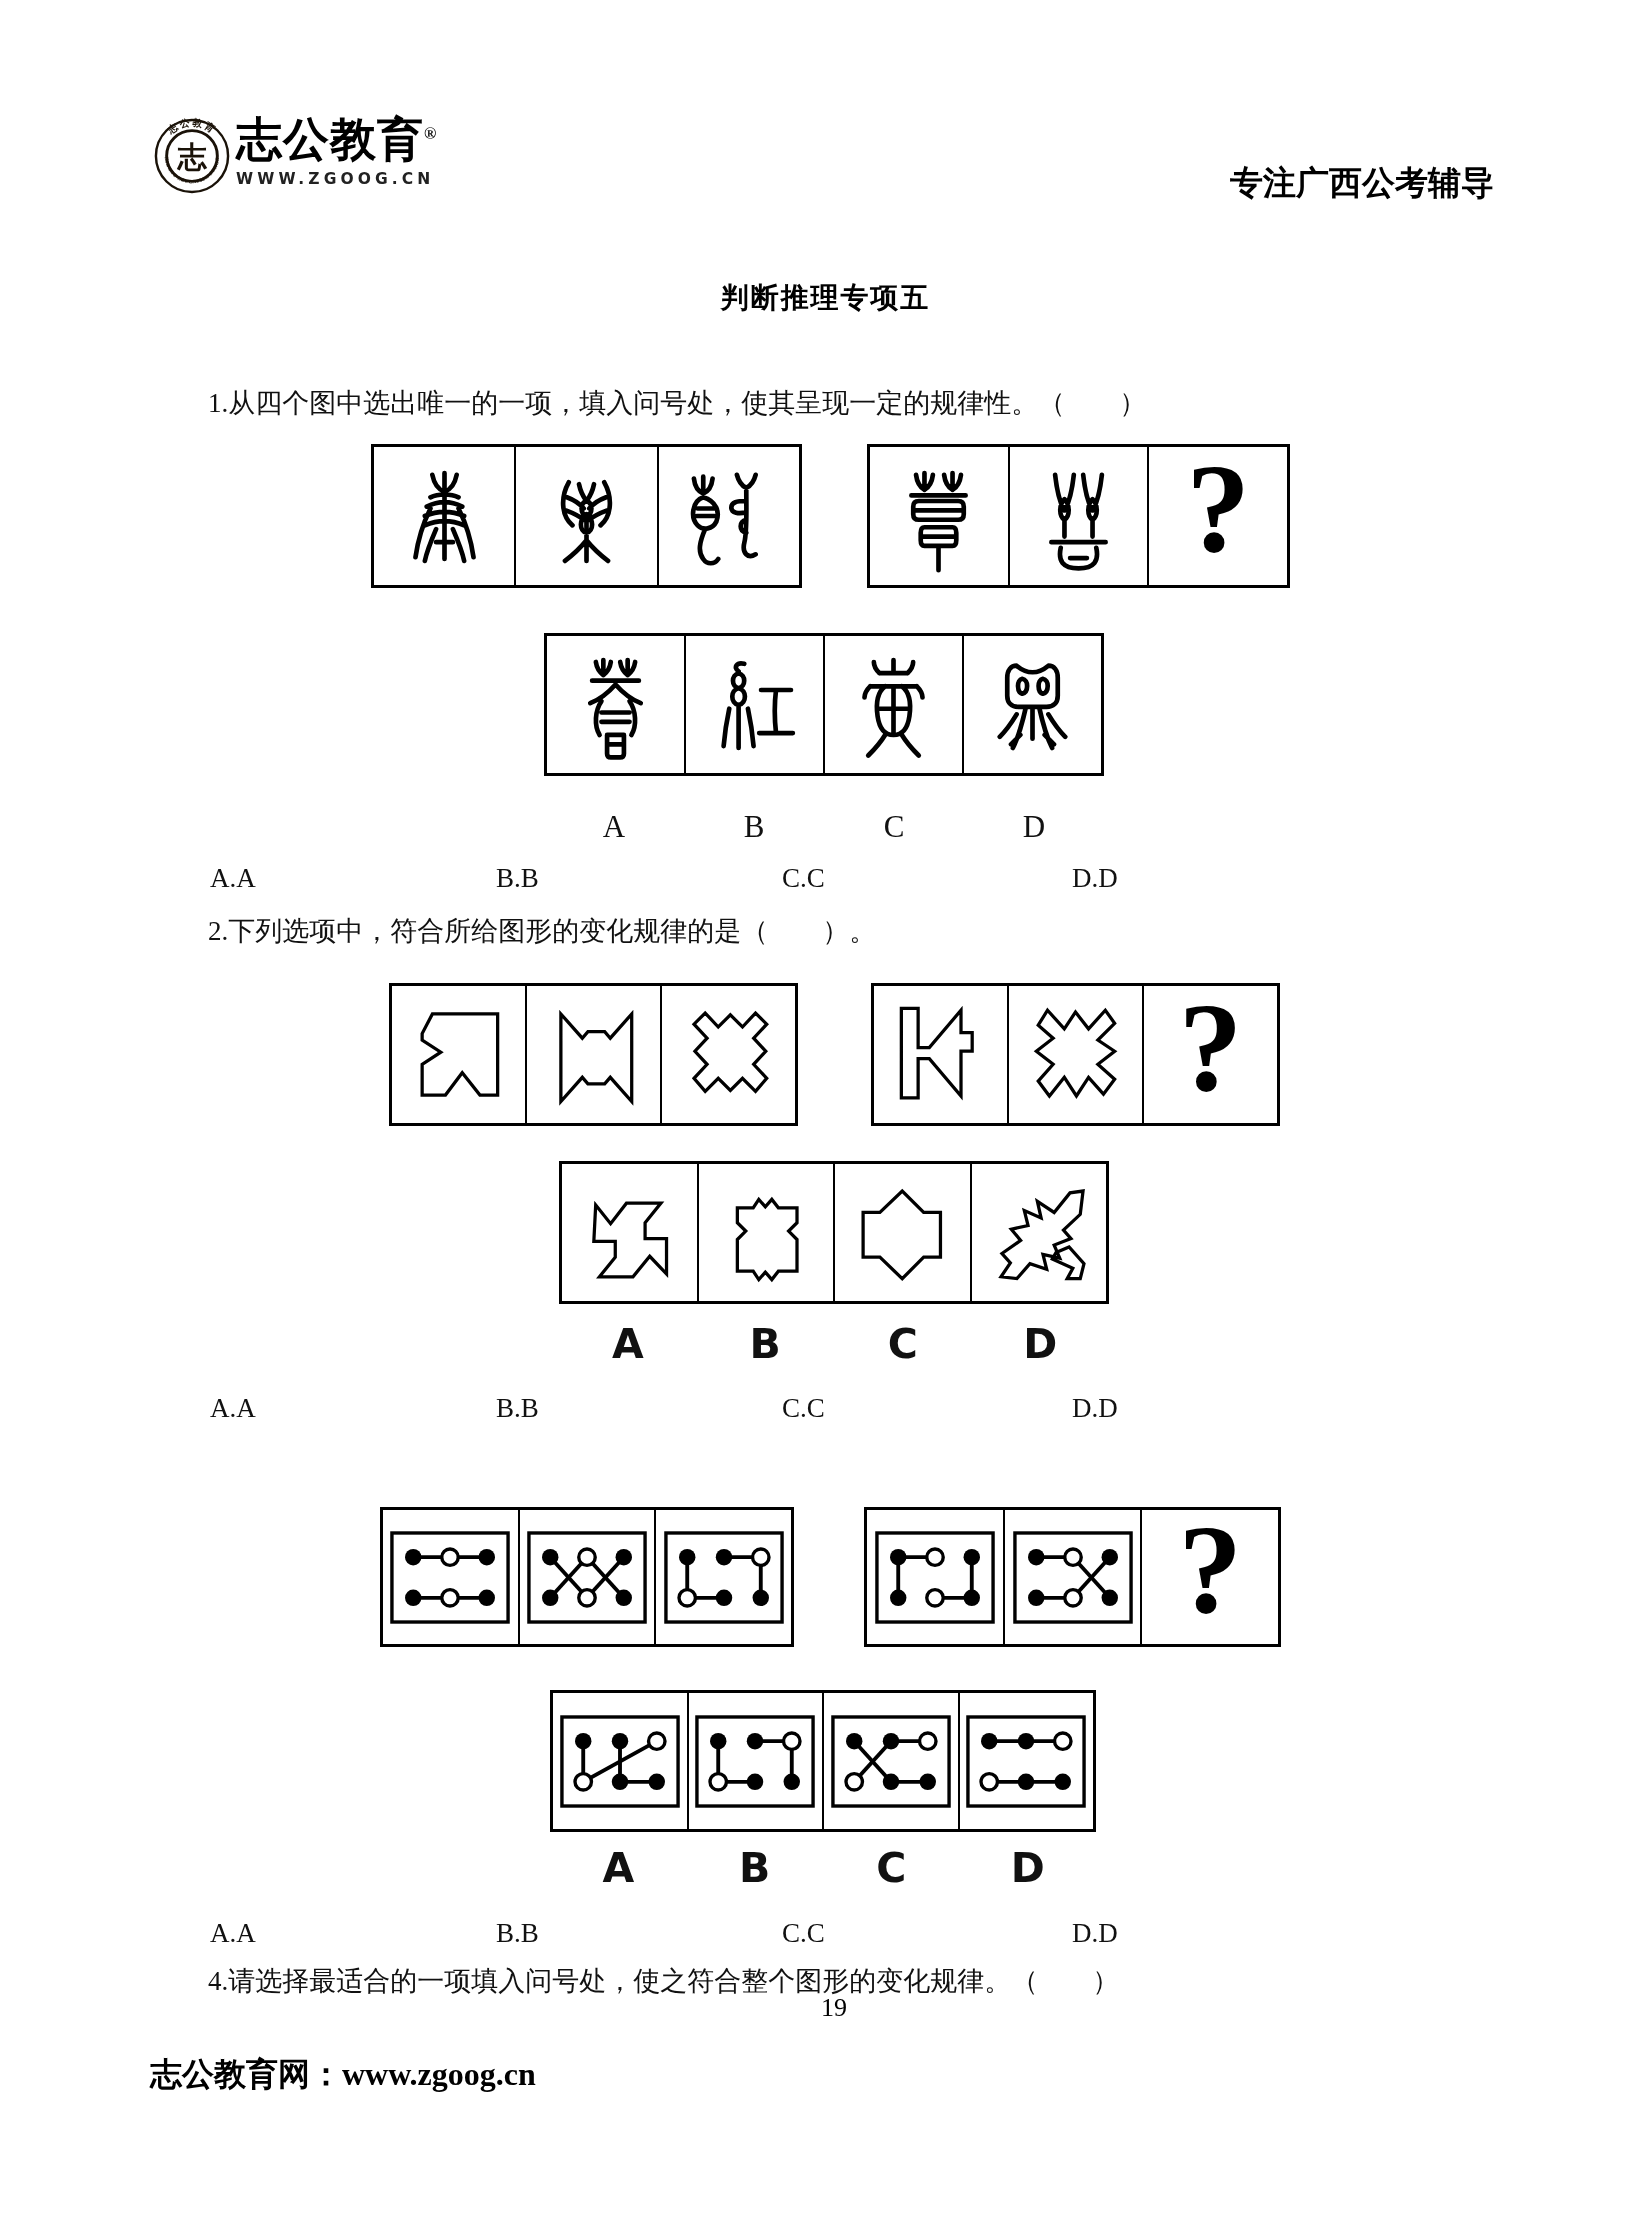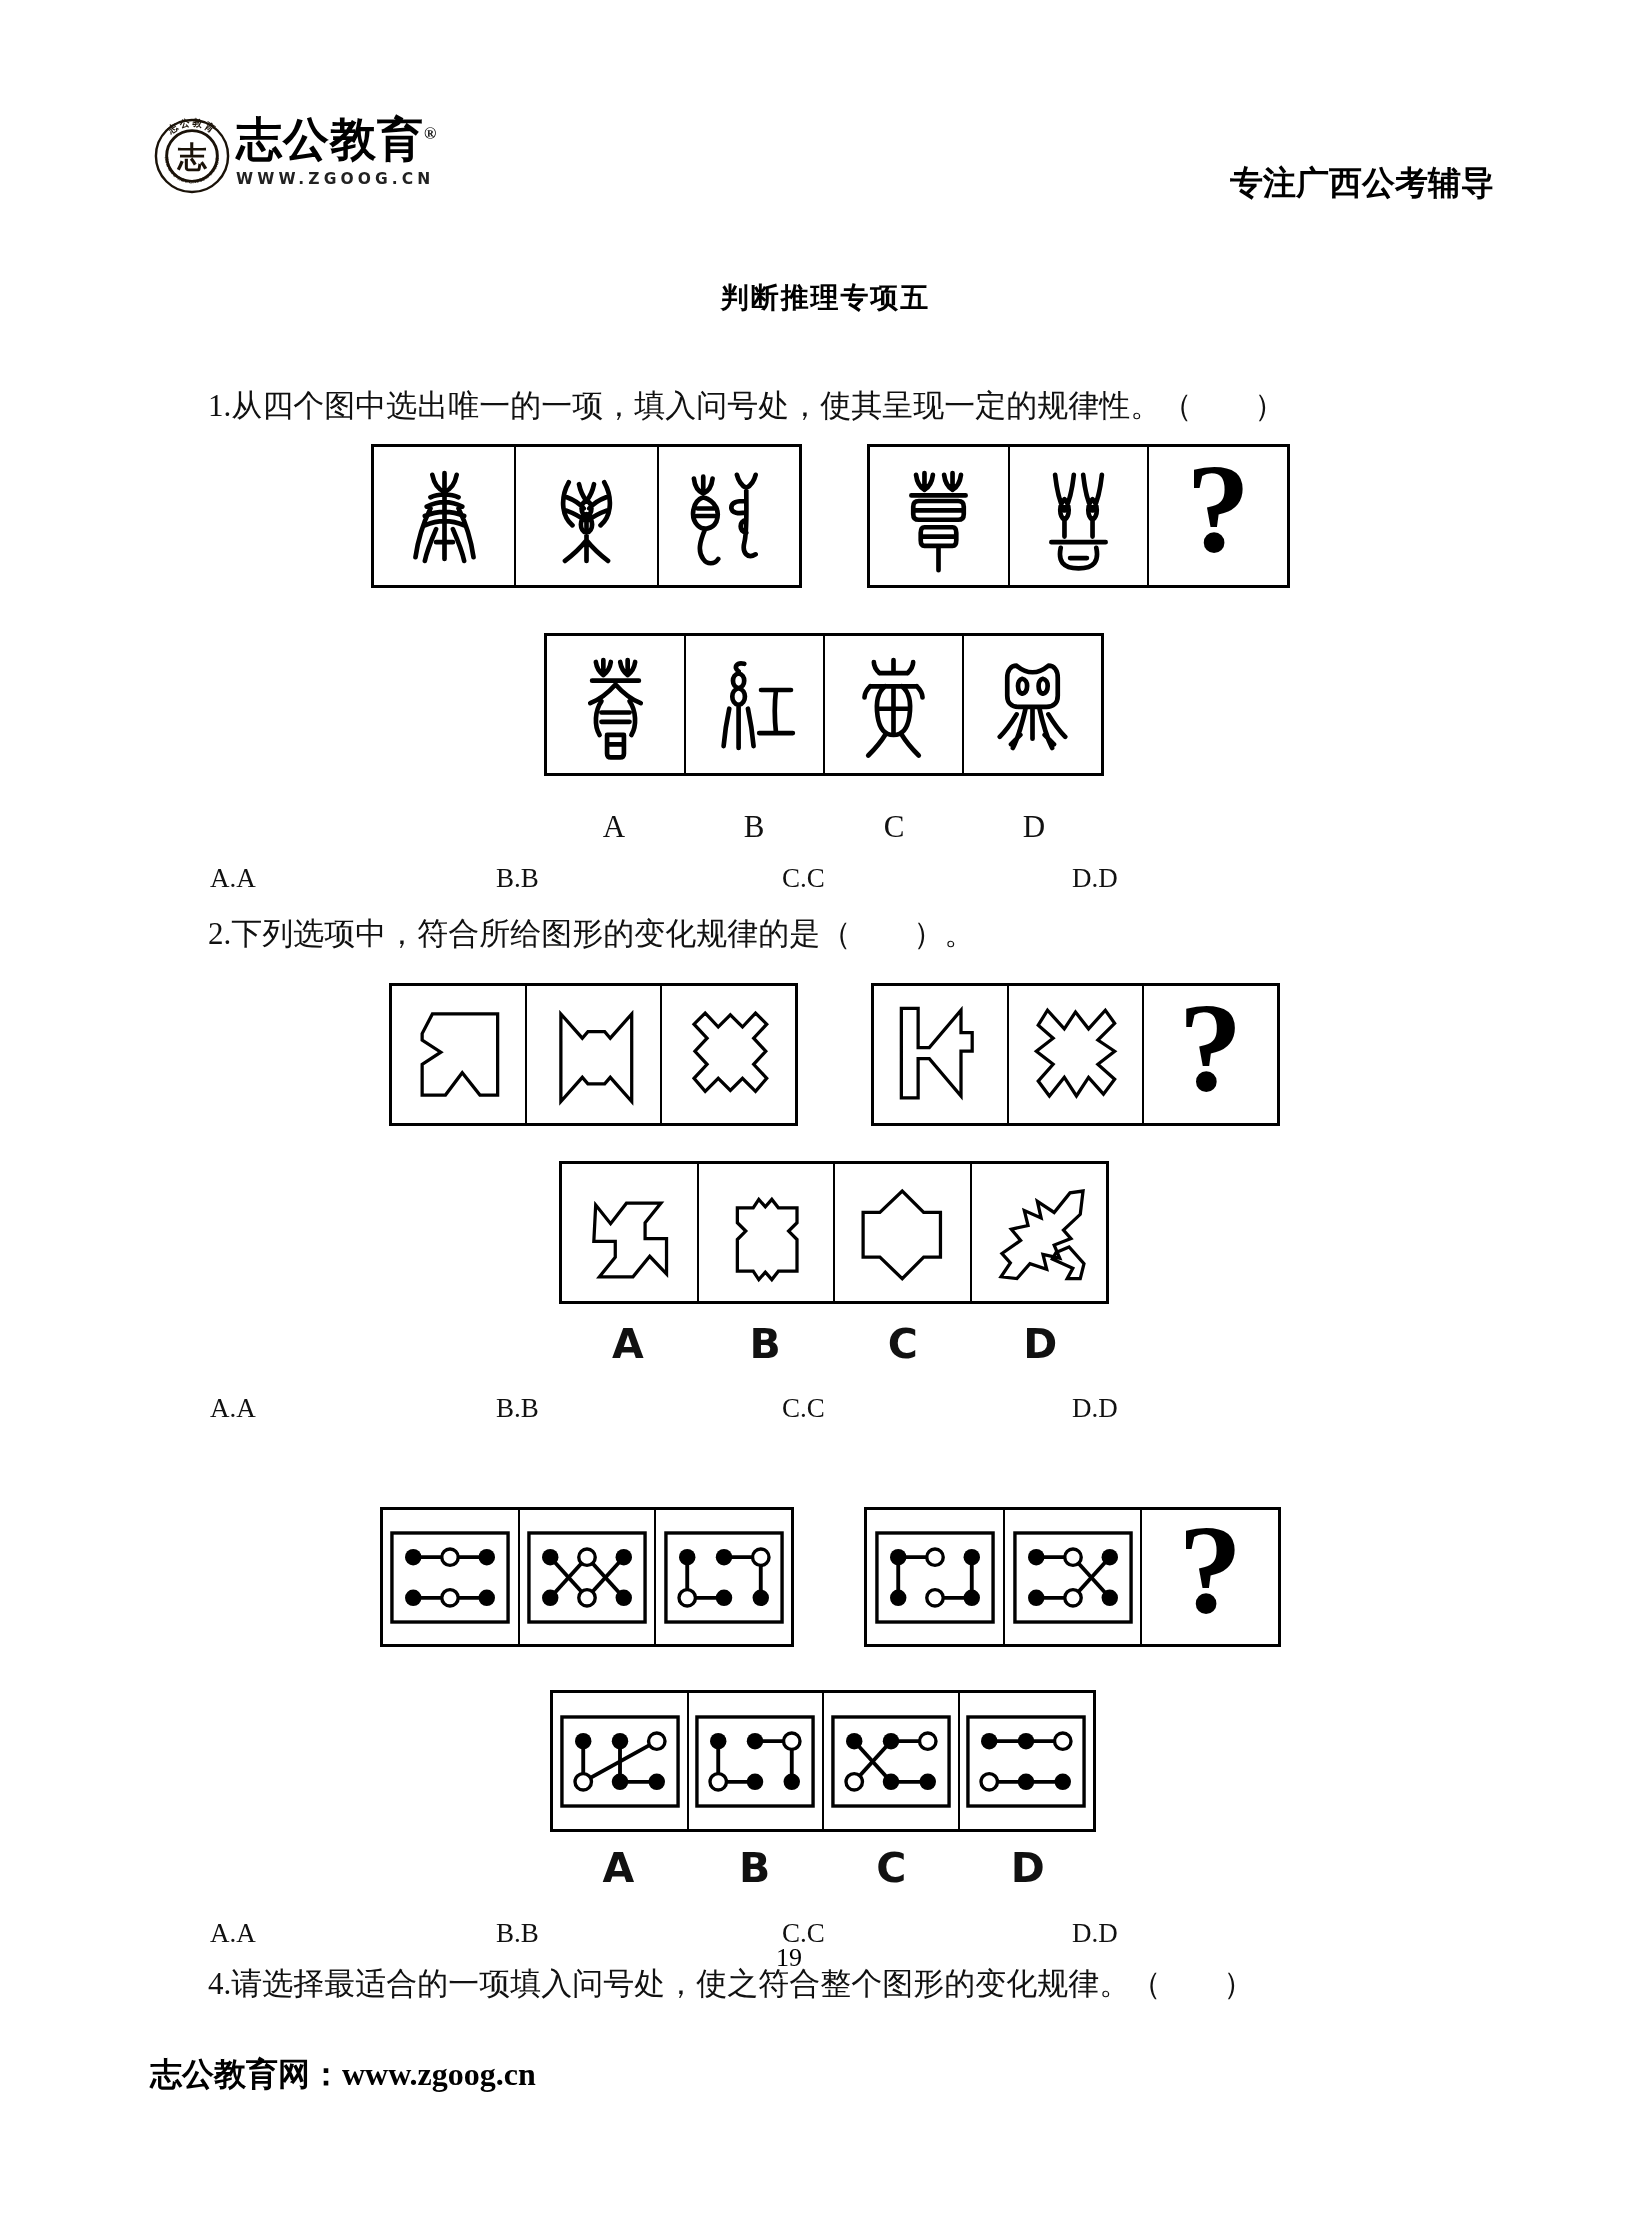--- a/index.html
+++ b/index.html
@@ -1,18 +1,18 @@
 <!DOCTYPE html>
 <html><head>
 <meta charset="utf-8">
 <style>
 *{margin:0;padding:0;box-sizing:border-box}
 body{background:#fff}
 .page{position:relative;width:1651px;height:2223px;background:#fff;font-family:"Liberation Serif",serif;color:#000;overflow:hidden}
-.qtext{position:absolute;font-size:31px;color:#111;white-space:nowrap}
+.qtext{position:absolute;font-size:27px;color:#111;white-space:nowrap}
 .grp{position:absolute;display:flex;border:3.9px solid #000;background:#fff}
 .grp .cell{flex:1 1 0;display:flex;align-items:center;justify-content:center;border-right:2.9px solid #000;overflow:hidden}
 .grp .cell:last-child{border-right:0}
 svg.glyph{stroke:#000;fill:none;stroke-width:5;stroke-linecap:round;stroke-linejoin:round}
 svg.shape{stroke:#000;fill:none;stroke-width:3.5}
 .qmark{font-family:"Liberation Serif",serif;font-weight:700;font-size:128px;line-height:1;transform:translateY(-7.8px)}
 .abcd{position:absolute;display:flex}
 .abcd span{flex:1;text-align:center}
 .abcd.serif{font-size:31px;font-family:"Liberation Serif",serif;color:#111}
 .abcd.bold{font-size:41px;font-weight:700;font-family:"DejaVu Sans",sans-serif;color:#111}
@@ -352,16 +352,16 @@
   <div>
     <span class="opt" style="left:210px;top:1918px">A.A</span>
     <span class="opt" style="left:496px;top:1918px">B.B</span>
     <span class="opt" style="left:782px;top:1918px">C.C</span>
     <span class="opt" style="left:1072px;top:1918px">D.D</span>
   </div>
 
   <div class="qtext" style="left:208px;top:1963px">4.请选择最适合的一项填入问号处，使之符合整个图形的变化规律。（　　）</div>
 
   <div class="footer-site" style="left:150px;top:2053px">志公教育网：www.zgoog.cn</div>
-  <div class="pagenum" style="left:776px;top:1943px;width:116px;text-align:left">19</div>
+  <div class="pagenum" style="left:776px;top:1993px;width:116px;text-align:center">19</div>
 
 </div>
 
 
 </body></html>

